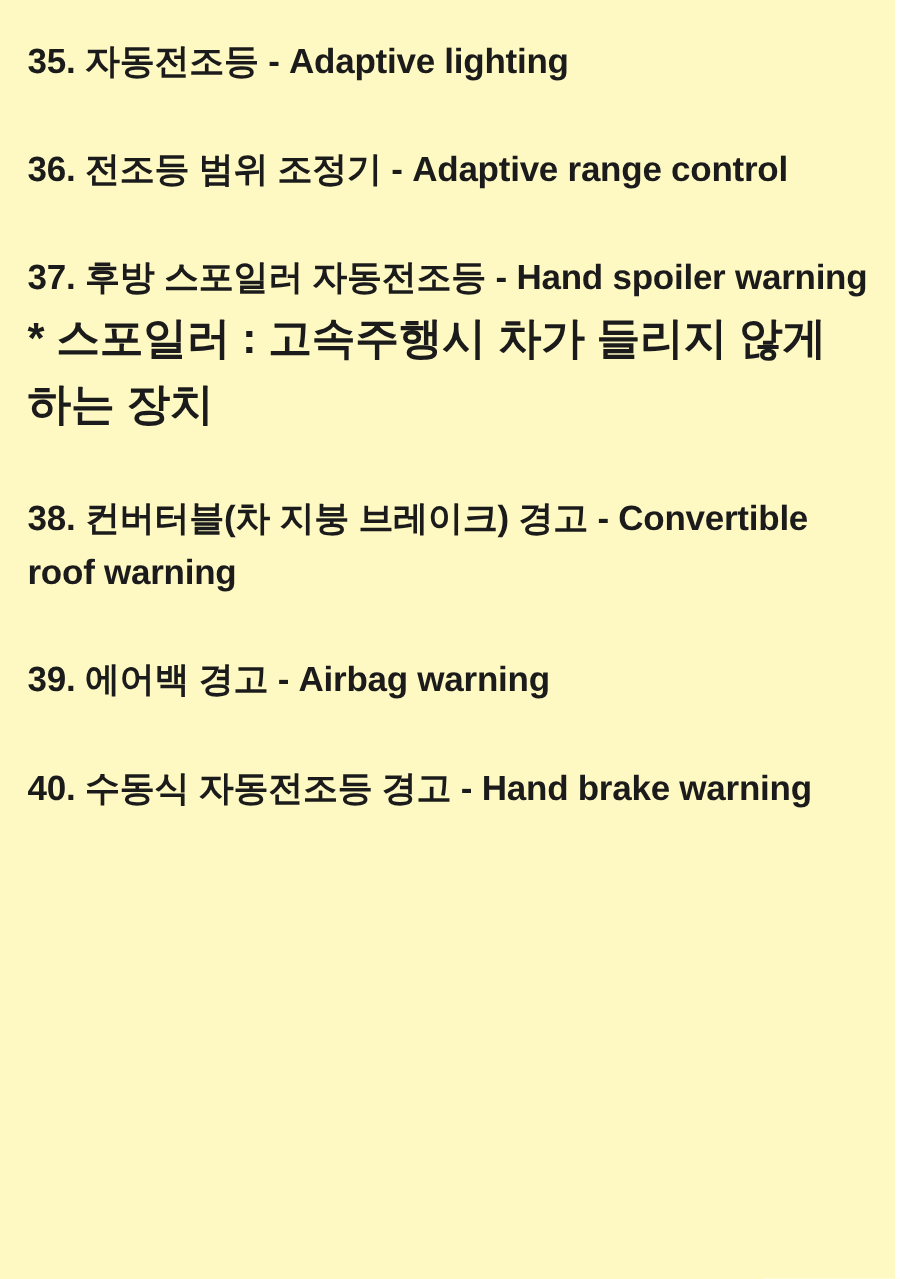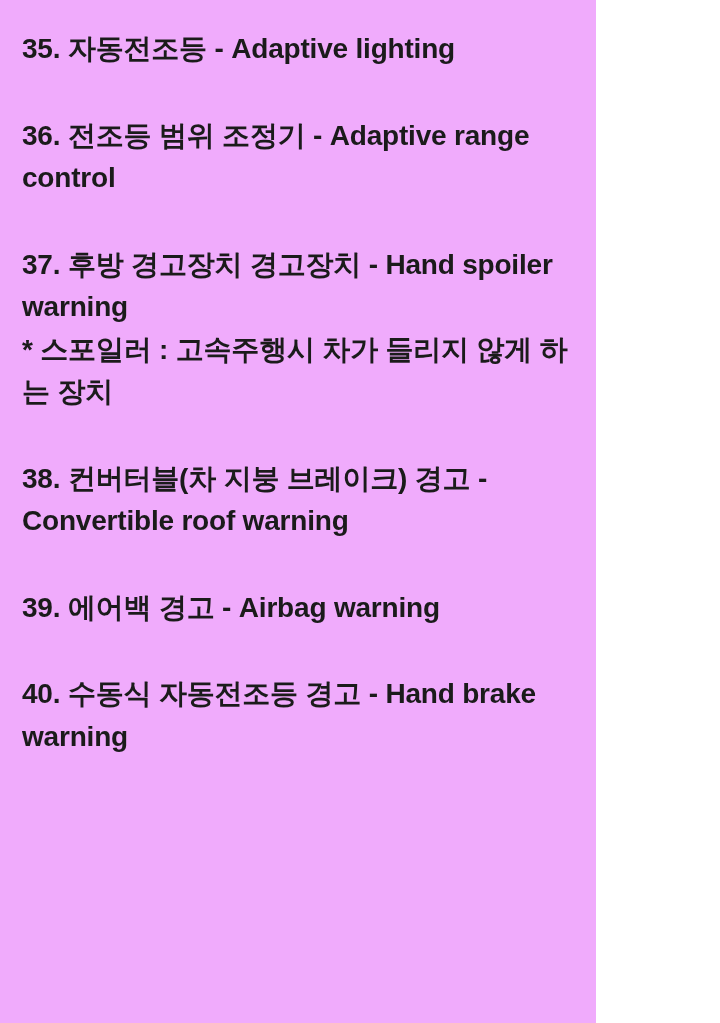--- a/index.html
+++ b/index.html
@@ -9,35 +9,35 @@
   body {
     width: 720px;
     height: 1023px;
     background: #ffffff;
     font-family: "Liberation Sans", sans-serif;
     color: #1a1a1a;
     overflow: hidden;
   }
   .page {
     box-sizing: border-box;
-    width: 596px;
+    width: 716px;
     height: 1023px;
     padding: 28px 20px 0 22px;
-    background: #f0abfc;
+    background: #fef9c3;
   }
   .entry {
     font-size: 28px;
     font-weight: 700;
     line-height: 1.52;
     letter-spacing: -0.2px;
     word-break: break-word;
     color: #1b1b1b;
   }
   .note {
-    font-size: 28px;
+    font-size: 35px;
     font-weight: 700;
     line-height: 1.52;
     letter-spacing: -0.2px;
     color: #1b1b1b;
     word-break: break-word;
   }
   .gap-large {
     height: 44px;
   }
 </style>
@@ -59,21 +59,21 @@
     <span>36.</span>
     <span>전조등 범위 조정기</span>
     <span>-</span>
     <span>Adaptive range control</span>
   </div>
 
   <div class="gap-large"></div>
 
   <div class="entry">
     <span>37.</span>
-    <span>후방 경고장치 경고장치</span>
+    <span>후방 스포일러 자동전조등</span>
     <span>-</span>
     <span>Hand spoiler warning</span>
   </div>
   <div class="note">* 스포일러 : 고속주행시 차가 들리지 않게 하는 장치</div>
 
   <div class="gap-large"></div>
 
   <div class="entry">
     <span>38.</span>
     <span>컨버터블(차 지붕 브레이크) 경고</span>

